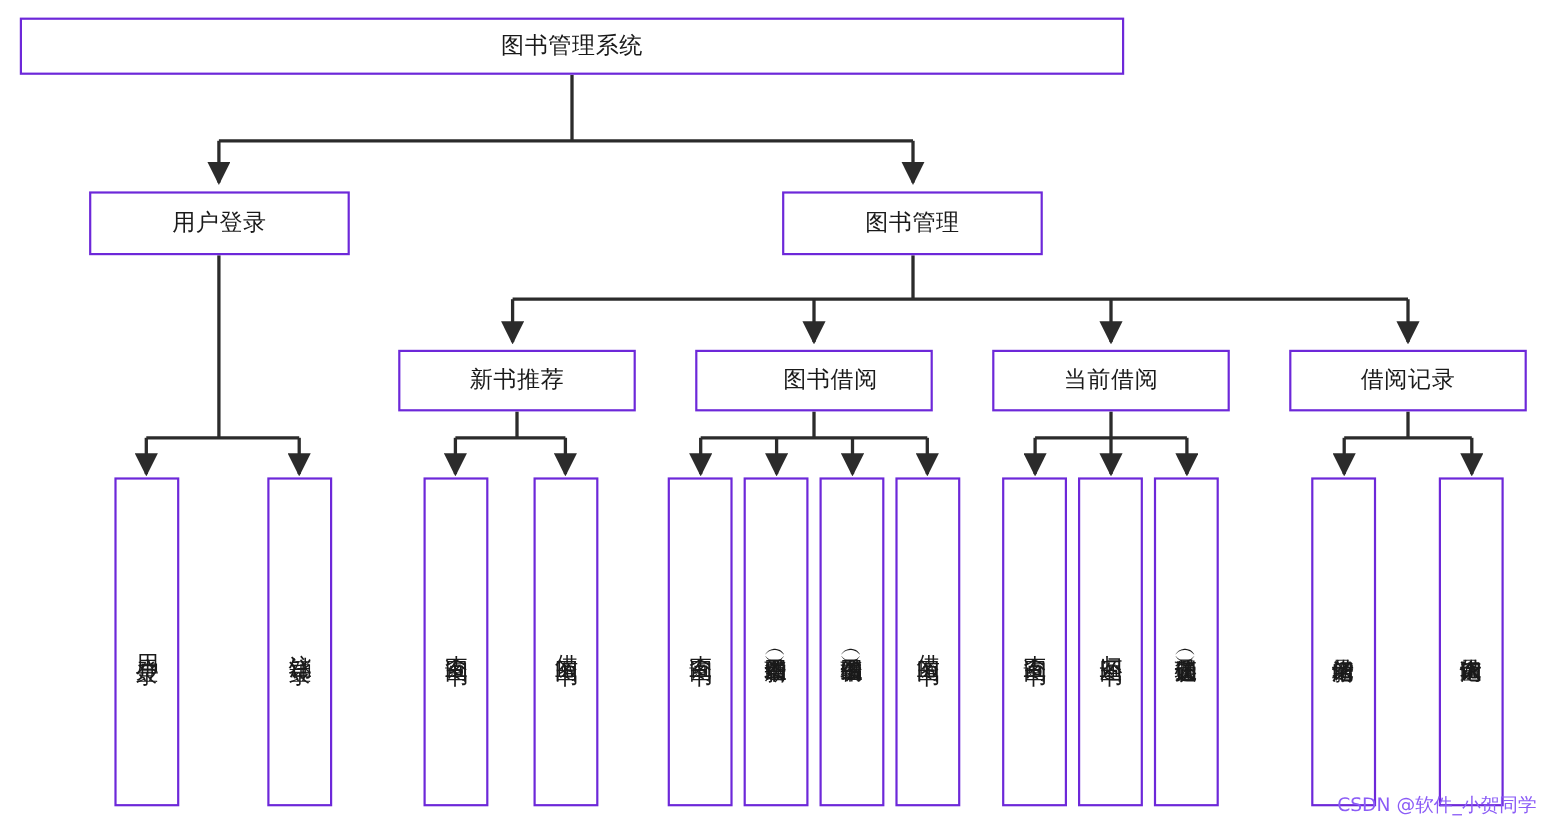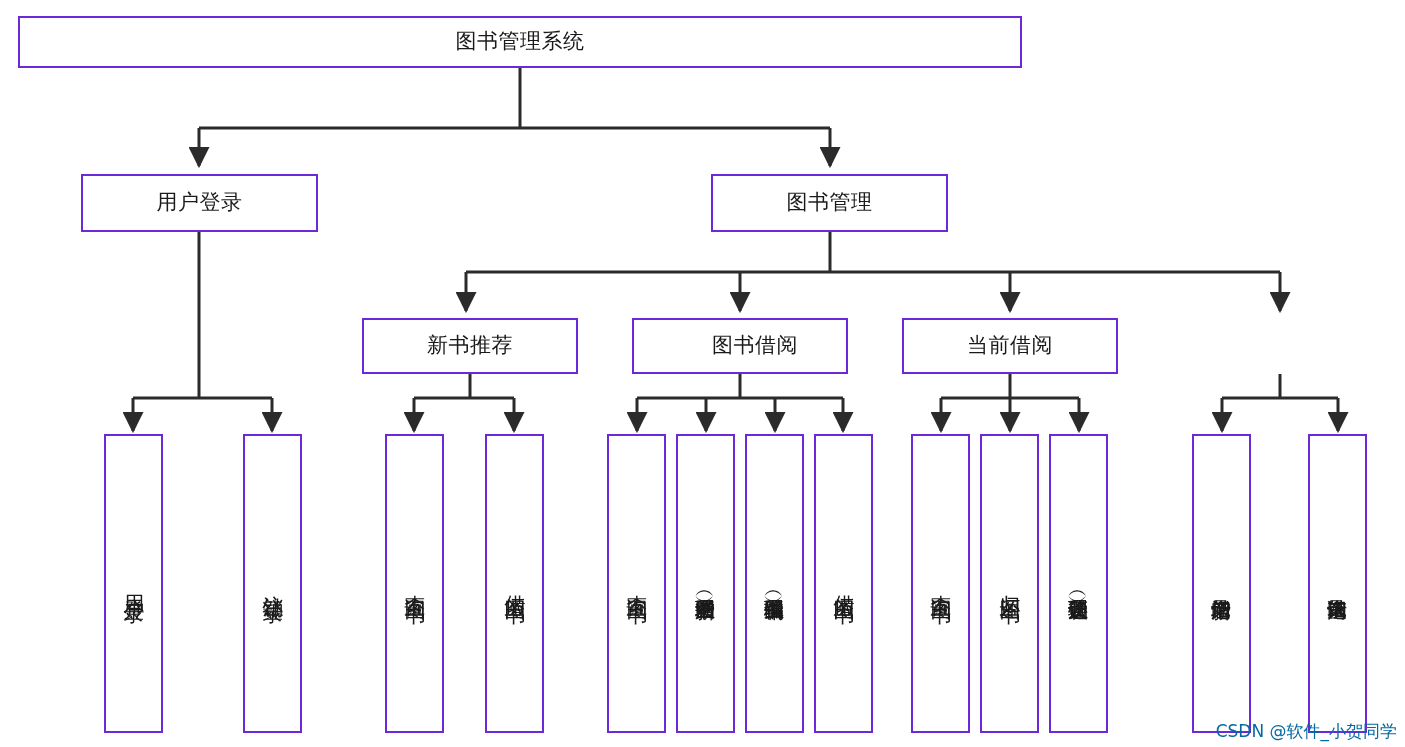--- a/index.html
+++ b/index.html
@@ -59,21 +59,21 @@
   }
   .node.vertical.tight .node-label {
     letter-spacing: 0px;
     font-size: 20px;
   }
   .watermark {
     position: absolute;
     right: 8px;
     bottom: 4px;
     font-size: 17px;
-    color: #0369a1;
+    color: #8b5cf6;
     white-space: nowrap;
     user-select: none;
   }
 </style>
 </head>
 <body>
 
 <div id="stage">
 
   <svg id="wires" viewBox="0 0 1405 747" xmlns="http://www.w3.org/2000/svg">
@@ -139,20 +139,23 @@
 
   <div class="node horizontal" style="left:711px; top:174px; width:237px; height:58px;">
     <span class="node-label">图书管理</span>
   </div>
   <div class="node horizontal" style="left:632px; top:318px; width:216px; height:56px;padding-left:30px;">
     <span class="node-label">图书借阅</span>
   </div>
   <div class="node horizontal" style="left:902px; top:318px; width:216px; height:56px;font-family:Liberation Serif, serif;">
     <span class="node-label">当前借阅</span>
   </div>
+  <div class="node horizontal" style="left:1172px; top:318px; width:216px; height:56px;">
+    <span class="node-label">借阅记录</span>
+  </div>
 
   <div class="node vertical" style="left:104px; top:434px; width:59px; height:299px;">
     <span class="node-label">用户登录</span>
   </div>
   <div class="node vertical" style="left:243px; top:434px; width:59px; height:299px;">
     <span class="node-label">注销登录</span>
   </div>
 
   <div class="node vertical" style="left:385px; top:434px; width:59px; height:299px;">
     <span class="node-label">查询图书</span>

